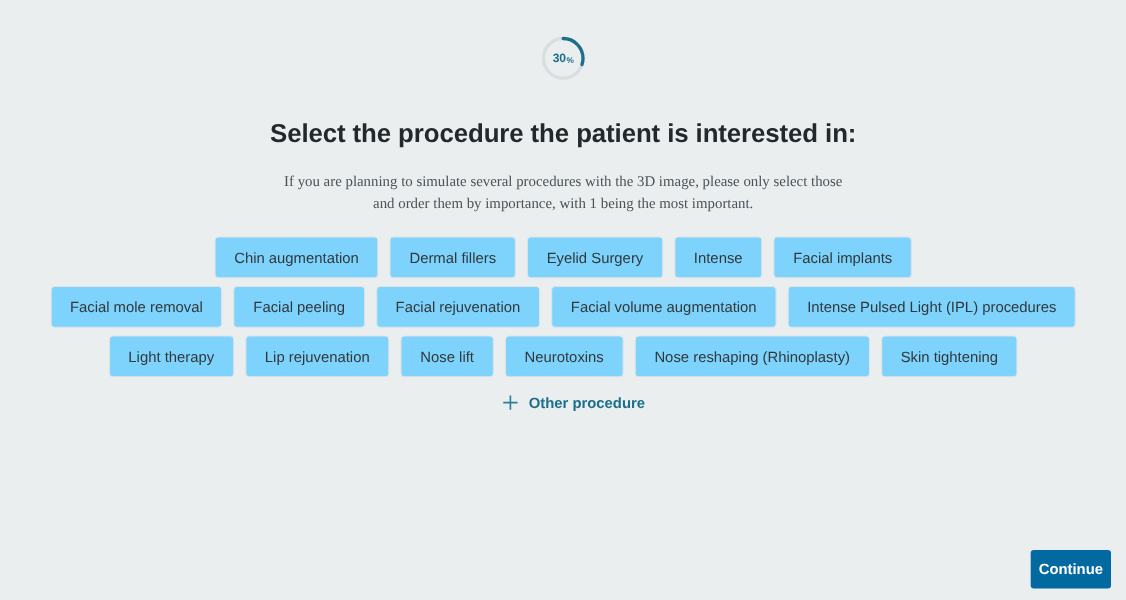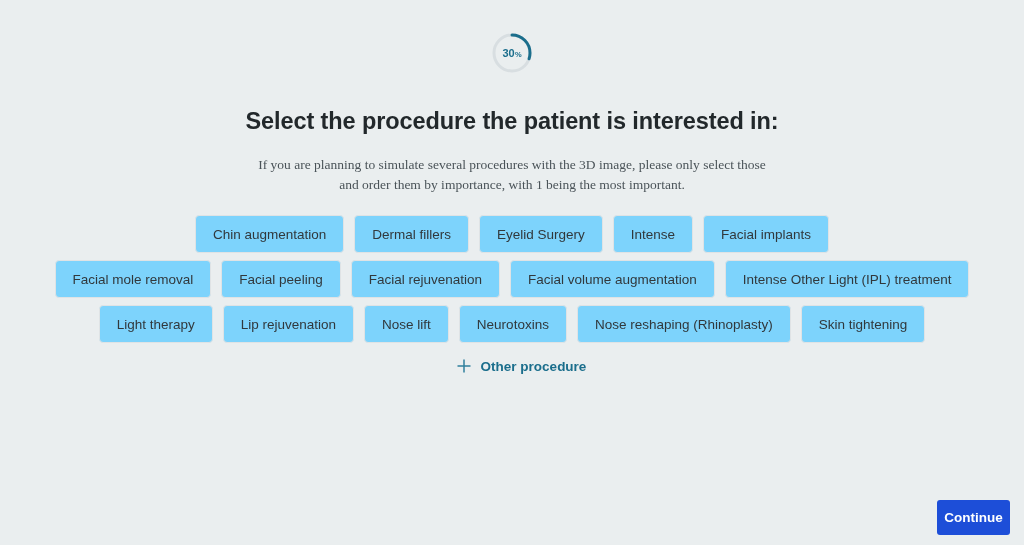--- a/index.html
+++ b/index.html
@@ -132,21 +132,21 @@
     color: #1b6e8c;
   }
 
   
   .continue-btn {
     position: absolute;
     right: 14px;
     bottom: 10px;
     width: 73px;
     height: 35px;
-    background: #1d4ed8;
+    background: #0369a1;
     border: none;
     border-radius: 3px;
     color: #ffffff;
     font-family: "Liberation Sans", sans-serif;
     font-size: 13.5px;
     font-weight: bold;
     cursor: pointer;
     display: flex;
     align-items: center;
     justify-content: center;
@@ -177,21 +177,21 @@
     <div class="chip">Dermal fillers</div>
     <div class="chip">Eyelid Surgery</div>
     <div class="chip">Intense</div>
     <div class="chip">Facial implants</div>
   </div>
   <div class="chip-row">
     <div class="chip">Facial mole removal</div>
     <div class="chip">Facial peeling</div>
     <div class="chip">Facial rejuvenation</div>
     <div class="chip">Facial volume augmentation</div>
-    <div class="chip">Intense Other Light (IPL) treatment</div>
+    <div class="chip">Intense Pulsed Light (IPL) procedures</div>
   </div>
   <div class="chip-row">
     <div class="chip">Light therapy</div>
     <div class="chip">Lip rejuvenation</div>
     <div class="chip">Nose lift</div>
     <div class="chip">Neurotoxins</div>
     <div class="chip">Nose reshaping (Rhinoplasty)</div>
     <div class="chip">Skin tightening</div>
   </div>
 </div>

